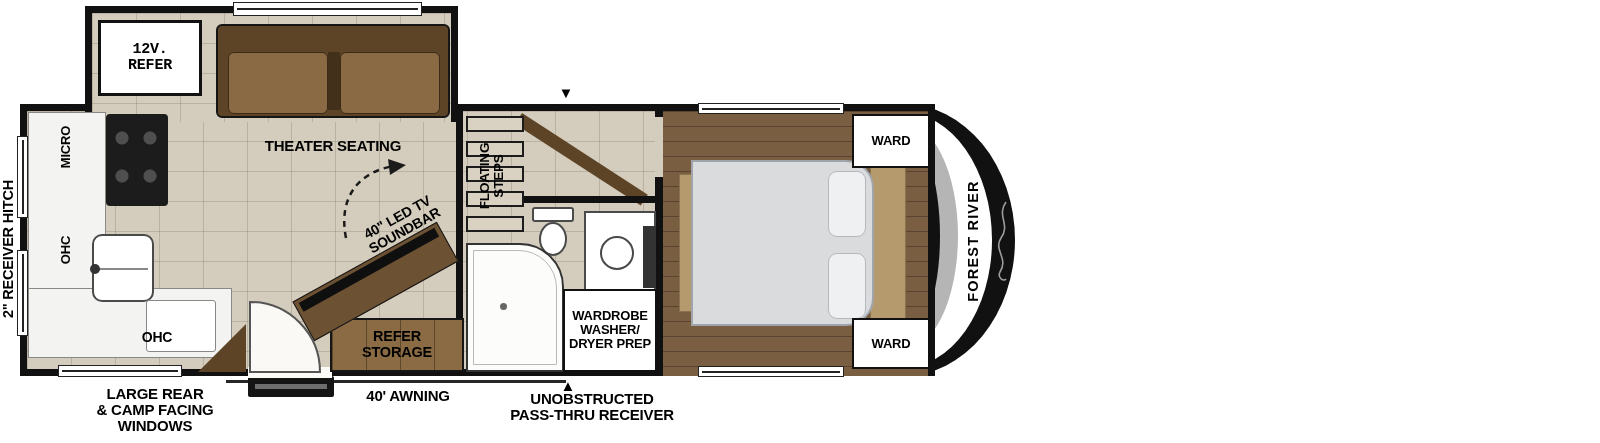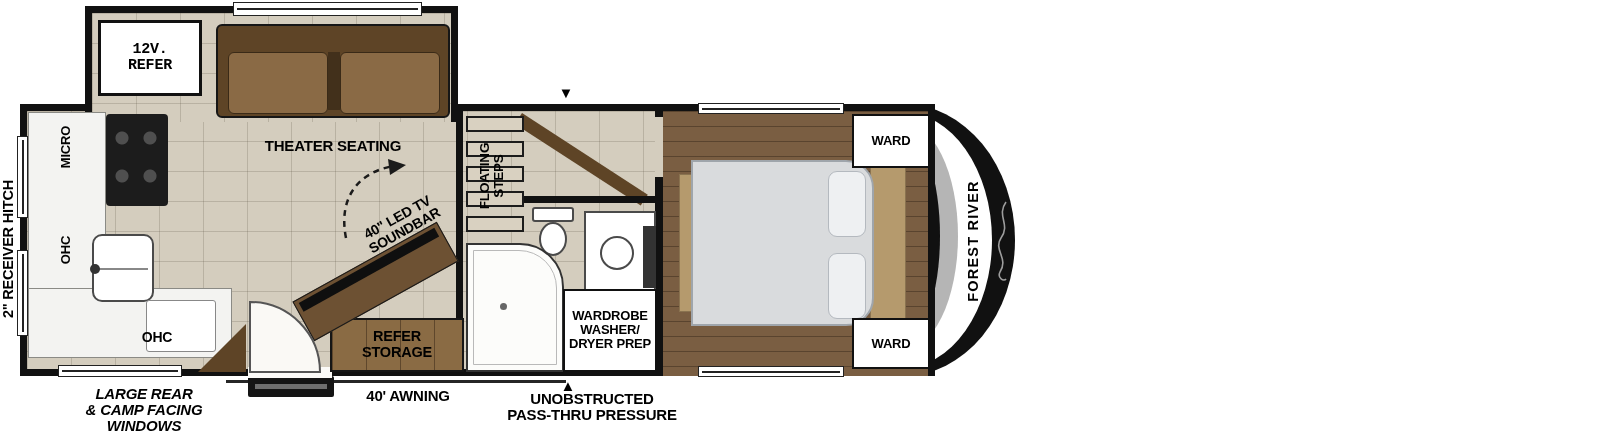--- a/index.html
+++ b/index.html
@@ -187,23 +187,23 @@
 
   <div class="label rot90" style="left:974px;top:241px;font-size:14.5px;letter-spacing:1.2px;">FOREST RIVER</div>
   <svg class="svg-layer" style="left:993px;top:198px;" width="20" height="90" viewBox="0 0 20 90">
     <path d="M13,4 C3,18 18,26 8,40 C0,52 16,60 7,74 C4,80 11,84 13,81" fill="none" stroke="#9d9d9d" stroke-width="1.6"></path>
   </svg>
 
   <div class="label rot90" style="left:9px;top:249px;font-size:14.5px;">2" RECEIVER HITCH</div>
 
   <div class="arrow" style="left:566px;top:92px;">▼</div>
 
-  <div class="label" style="left:144px;top:410px;font-style:italic;">LARGE REAR
+  <div class="label" style="left:155px;top:410px;">LARGE REAR
 &amp; CAMP FACING
 WINDOWS</div>
 
   <div class="label" style="left:408px;top:396px;">40' AWNING</div>
 
   <div class="arrow" style="left:568px;top:385px;">▲</div>
   <div class="label" style="left:592px;top:407px;">UNOBSTRUCTED
-PASS-THRU PRESSURE</div>
+PASS-THRU RECEIVER</div>
 
 </div>
 
 </body></html>

